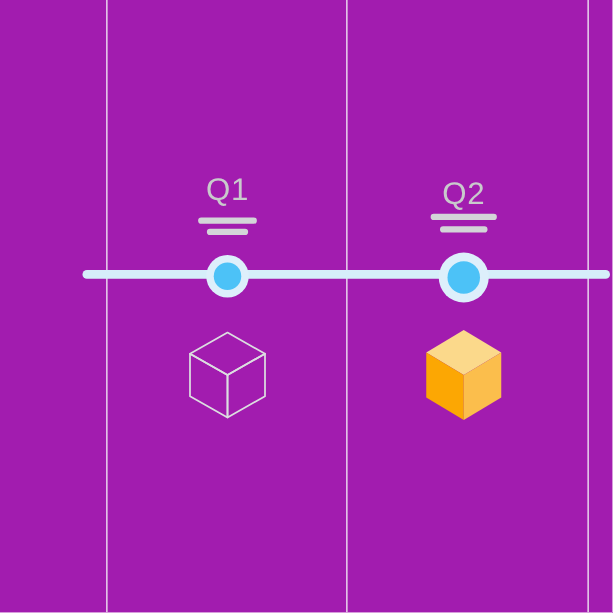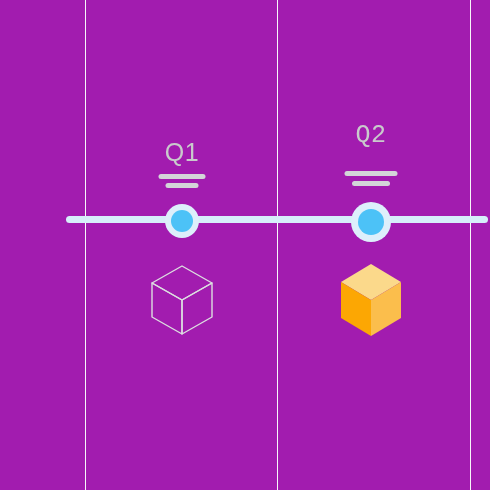--- a/index.html
+++ b/index.html
@@ -115,21 +115,21 @@
           <polygon points="31,1 61,18 31,35 1,18"></polygon>
           <polygon points="1,18 31,35 31,69 1,52"></polygon>
           <polygon points="61,18 61,52 31,69 31,35"></polygon>
         </g>
       </svg>
     </div>
   </div>
 
   <div class="milestone" style="left:371px;">
 
-    <div class="q-label" style="top:123px;font-family:Liberation Mono, monospace;">Q2</div>
+    <div class="q-label" style="top:143px;">Q2</div>
 
     <div class="bar wide" style="top:171px; width:53px;"></div>
 
     <div class="bar narrow" style="top:181px; width:38px;"></div>
 
     <div class="node-halo" style="left:0px; top:222px; width:40px; height:40px;"></div>
 
     <div class="node-core" style="left:0px; top:222px; width:26px; height:26px;"></div>
 
     <div class="cube" style="left:0px; top:263px;">

